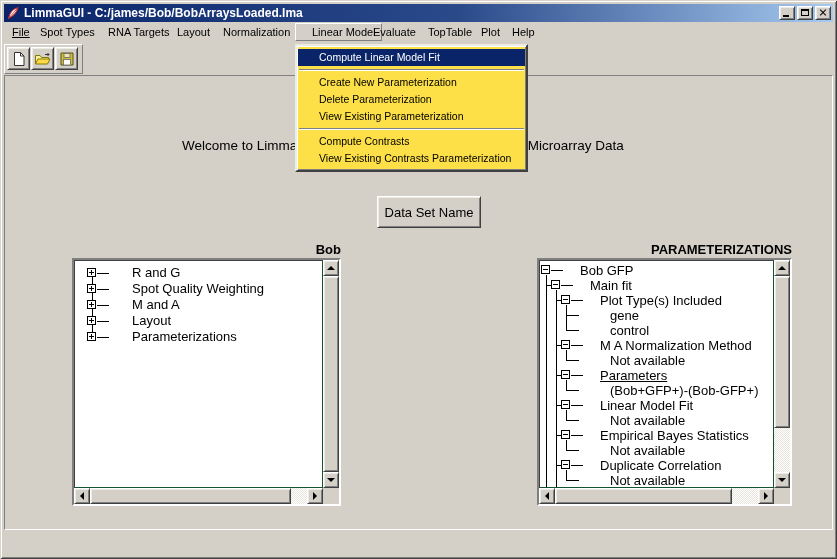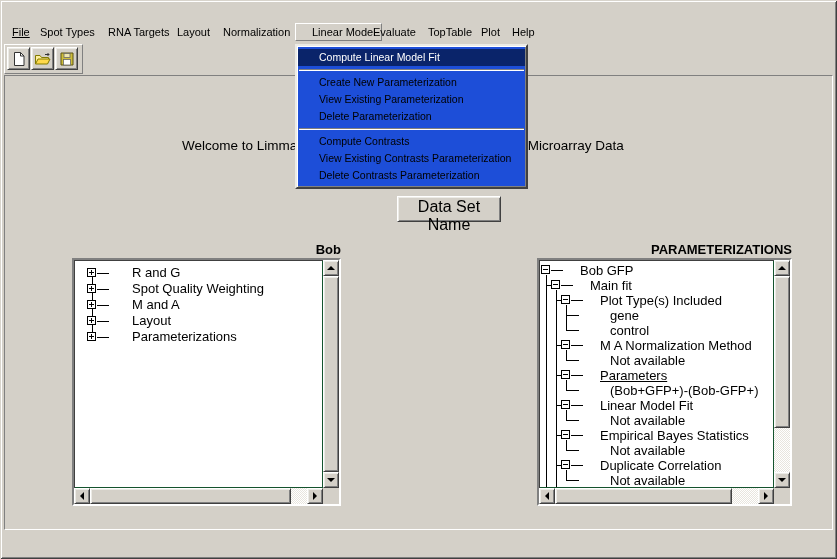--- a/index.html
+++ b/index.html
@@ -35,24 +35,24 @@
   .toolbar{position:absolute;left:4px;top:44px;width:79px;height:30px;
     border:1px solid;border-color:#fff #808080 #808080 #fff;padding:2px;display:flex;gap:1px;}
   .tool-btn{width:23px;height:23px;background:#d4d0c8;border:1px solid;
     border-color:#fff #404040 #404040 #fff;
     box-shadow:inset 1px 1px 0 #ecebe6, inset -1px -1px 0 #808080;
     display:flex;align-items:center;justify-content:center;padding:0;}
   
   .content{position:absolute;left:4px;top:75px;width:829px;height:455px;
     border:1px solid;border-color:#808080 #fff #fff #808080;}
   .welcome{position:absolute;left:177px;top:62px;font-size:13.5px;white-space:nowrap;color:#000;}
-  .dataset-btn{position:absolute;left:372px;top:120px;width:104px;height:26px;
+  .dataset-btn{position:absolute;left:372px;top:120px;width:104px;height:32px;
     background:#d4d0c8;border:1px solid;border-color:#fff #404040 #404040 #fff;
     box-shadow:inset 1px 1px 0 #ecebe6, inset -1px -1px 0 #808080;
-    font-family:inherit;font-size:16px;color:#000;margin-left:20px;}
+    font-family:inherit;font-size:13px;color:#000;}
   .panel-title{position:absolute;top:166px;font-size:13px;font-weight:bold;text-align:right;color:#000;}
   
   .lb{position:absolute;border:2px solid;border-color:#808080 #fff #fff #808080;
     box-shadow:inset 1px 1px 0 #404040, inset -1px -1px 0 #d4d0c8;background:#14532d;}
   .lb-white{position:absolute;left:1px;top:1px;right:17px;bottom:17px;background:#fff;overflow:hidden;}
   .sb-v{position:absolute;right:0;top:0;width:16px;bottom:16px;}
   .sb-h{position:absolute;left:0;bottom:0;height:16px;right:16px;}
   .sb-corner{position:absolute;right:0;bottom:0;width:16px;height:16px;background:#d4d0c8;}
   .sb-track{position:absolute;left:0;top:0;right:0;bottom:0;background-color:#e8e5de;
     background-image:linear-gradient(45deg,#fff 25%,transparent 25%,transparent 75%,#fff 75%),
@@ -67,33 +67,52 @@
   .tri-lt{width:0;height:0;border:4px solid transparent;border-left:none;border-right:4px solid #000;}
   .tri-rt{width:0;height:0;border:4px solid transparent;border-right:none;border-left:4px solid #000;}
   
   .tree{position:absolute;left:0;top:0;right:0;bottom:0;font-size:13px;color:#000;}
   .tl{position:absolute;background:#000;}
   .tbox{position:absolute;width:9px;height:9px;background:#fff;border:1px solid #000;}
   .tbox::before{content:"";position:absolute;left:1px;top:3px;width:5px;height:1px;background:#000;}
   .tbox.plus::after{content:"";position:absolute;left:3px;top:1px;width:1px;height:5px;background:#000;}
   .ttext{position:absolute;white-space:nowrap;line-height:14px;}
   
-  .dropdown{position:absolute;left:295px;top:44px;width:233px;z-index:60;background:#1d4ed8;
+  .dropdown{position:absolute;left:295px;top:44px;width:233px;z-index:60;background:#fde047;
     border:2px solid;border-color:#ecebe6 #404040 #404040 #ecebe6;
     box-shadow:inset 1px 1px 0 #fff, inset -1px -1px 0 #808080;
     padding:3px 1px;font-size:10.5px;}
   .dd-item{height:17px;line-height:17px;padding-left:21px;color:#000;white-space:nowrap;overflow:hidden;}
   .dd-item.hl{background:#0a246a;color:#fff;}
   .dd-sep{height:0;border-top:1px solid #808080;border-bottom:1px solid #fff;margin:3px 1px;}
 </style>
 </head>
 <body>
 
 <div class="win">
 
+  <div class="titlebar">
+    <span>
+      <svg class="feather" viewBox="0 0 16 16">
+        <path d="M3 14 C4 8 8 3 13.5 2 C12.5 7 8 11.5 4 13.5 Z" fill="#fdfdfd" stroke="#c03030" stroke-width="1.2"></path>
+        <path d="M3 14 C6.5 10 10.5 6 13.5 2" stroke="#c03030" stroke-width="1" fill="none"></path>
+      </svg>
+    </span>
+    <span class="title-text">LimmaGUI - C:/james/Bob/BobArraysLoaded.lma</span>
+    <span class="tb-btn">
+        <span class="glyph-min"></span>
+      </span>
+    <span class="tb-btn">
+        <span class="glyph-max"></span>
+      </span>
+    <span class="tb-btn">
+        <span class="glyph-x1"></span>
+        <span class="glyph-x2"></span>
+      </span>
+  </div>
 
   <div class="menubar" id="menubar">
       <div class="menu-item" style="left: 3px; text-decoration: underline;">File</div>
       <div class="menu-item" style="left: 31px;">Spot Types</div>
       <div class="menu-item" style="left: 99px;">RNA Targets</div>
       <div class="menu-item" style="left: 168px;">Layout</div>
       <div class="menu-item" style="left: 214px;">Normalization</div>
       <div class="menu-item active" style="left: 291px;">Linear Model</div>
       <div class="menu-item" style="left: 364px;">Evaluate</div>
       <div class="menu-item" style="left: 419px;">TopTable</div>
@@ -254,21 +273,20 @@
           </div>
       </div>
       <div class="sb-corner"></div>
     </div>
   </div>
 
   <div class="dropdown" id="dropdown">
       <div class="dd-item hl">Compute Linear Model Fit</div>
       <div class="dd-sep"></div>
       <div class="dd-item">Create New Parameterization</div>
+      <div class="dd-item">Delete Parameterization</div>
       <div class="dd-item">View Existing Parameterization</div>
-      <div class="dd-item">Delete Parameterization</div>
       <div class="dd-sep"></div>
       <div class="dd-item">Compute Contrasts</div>
       <div class="dd-item">View Existing Contrasts Parameterization</div>
-      <div class="dd-item">Delete Contrasts Parameterization</div>
     </div>
 
 </div>
 
 </body></html>

